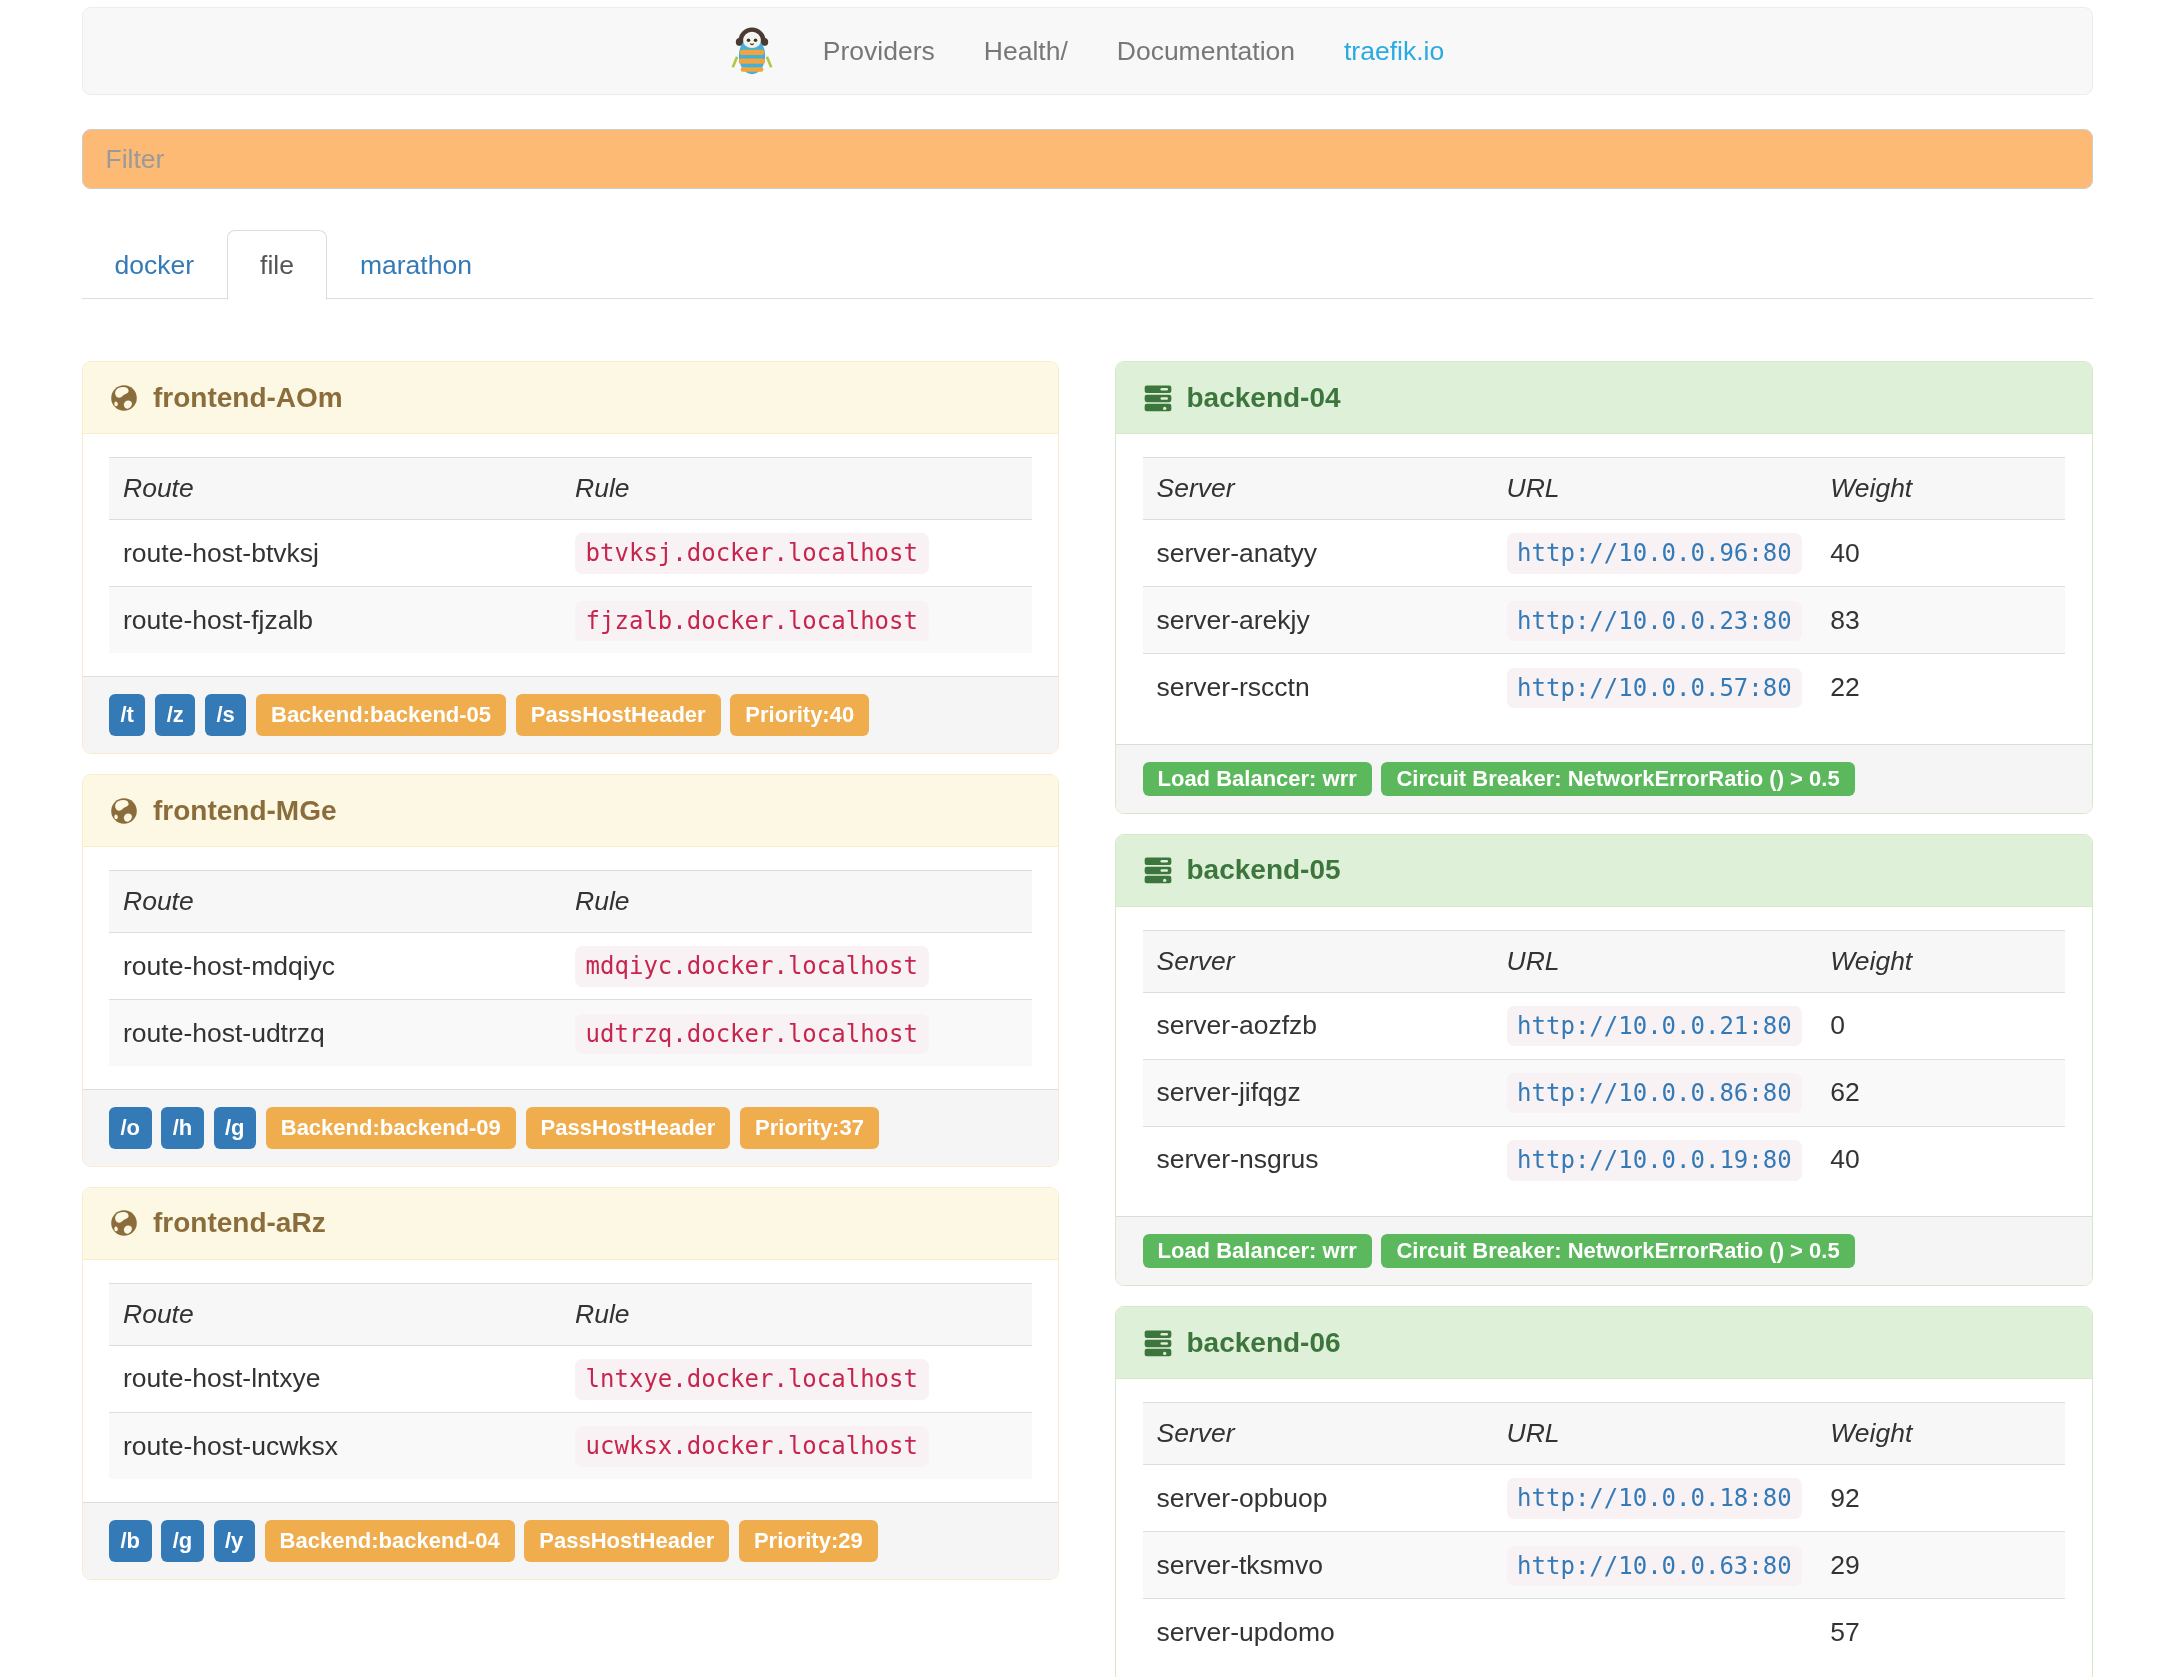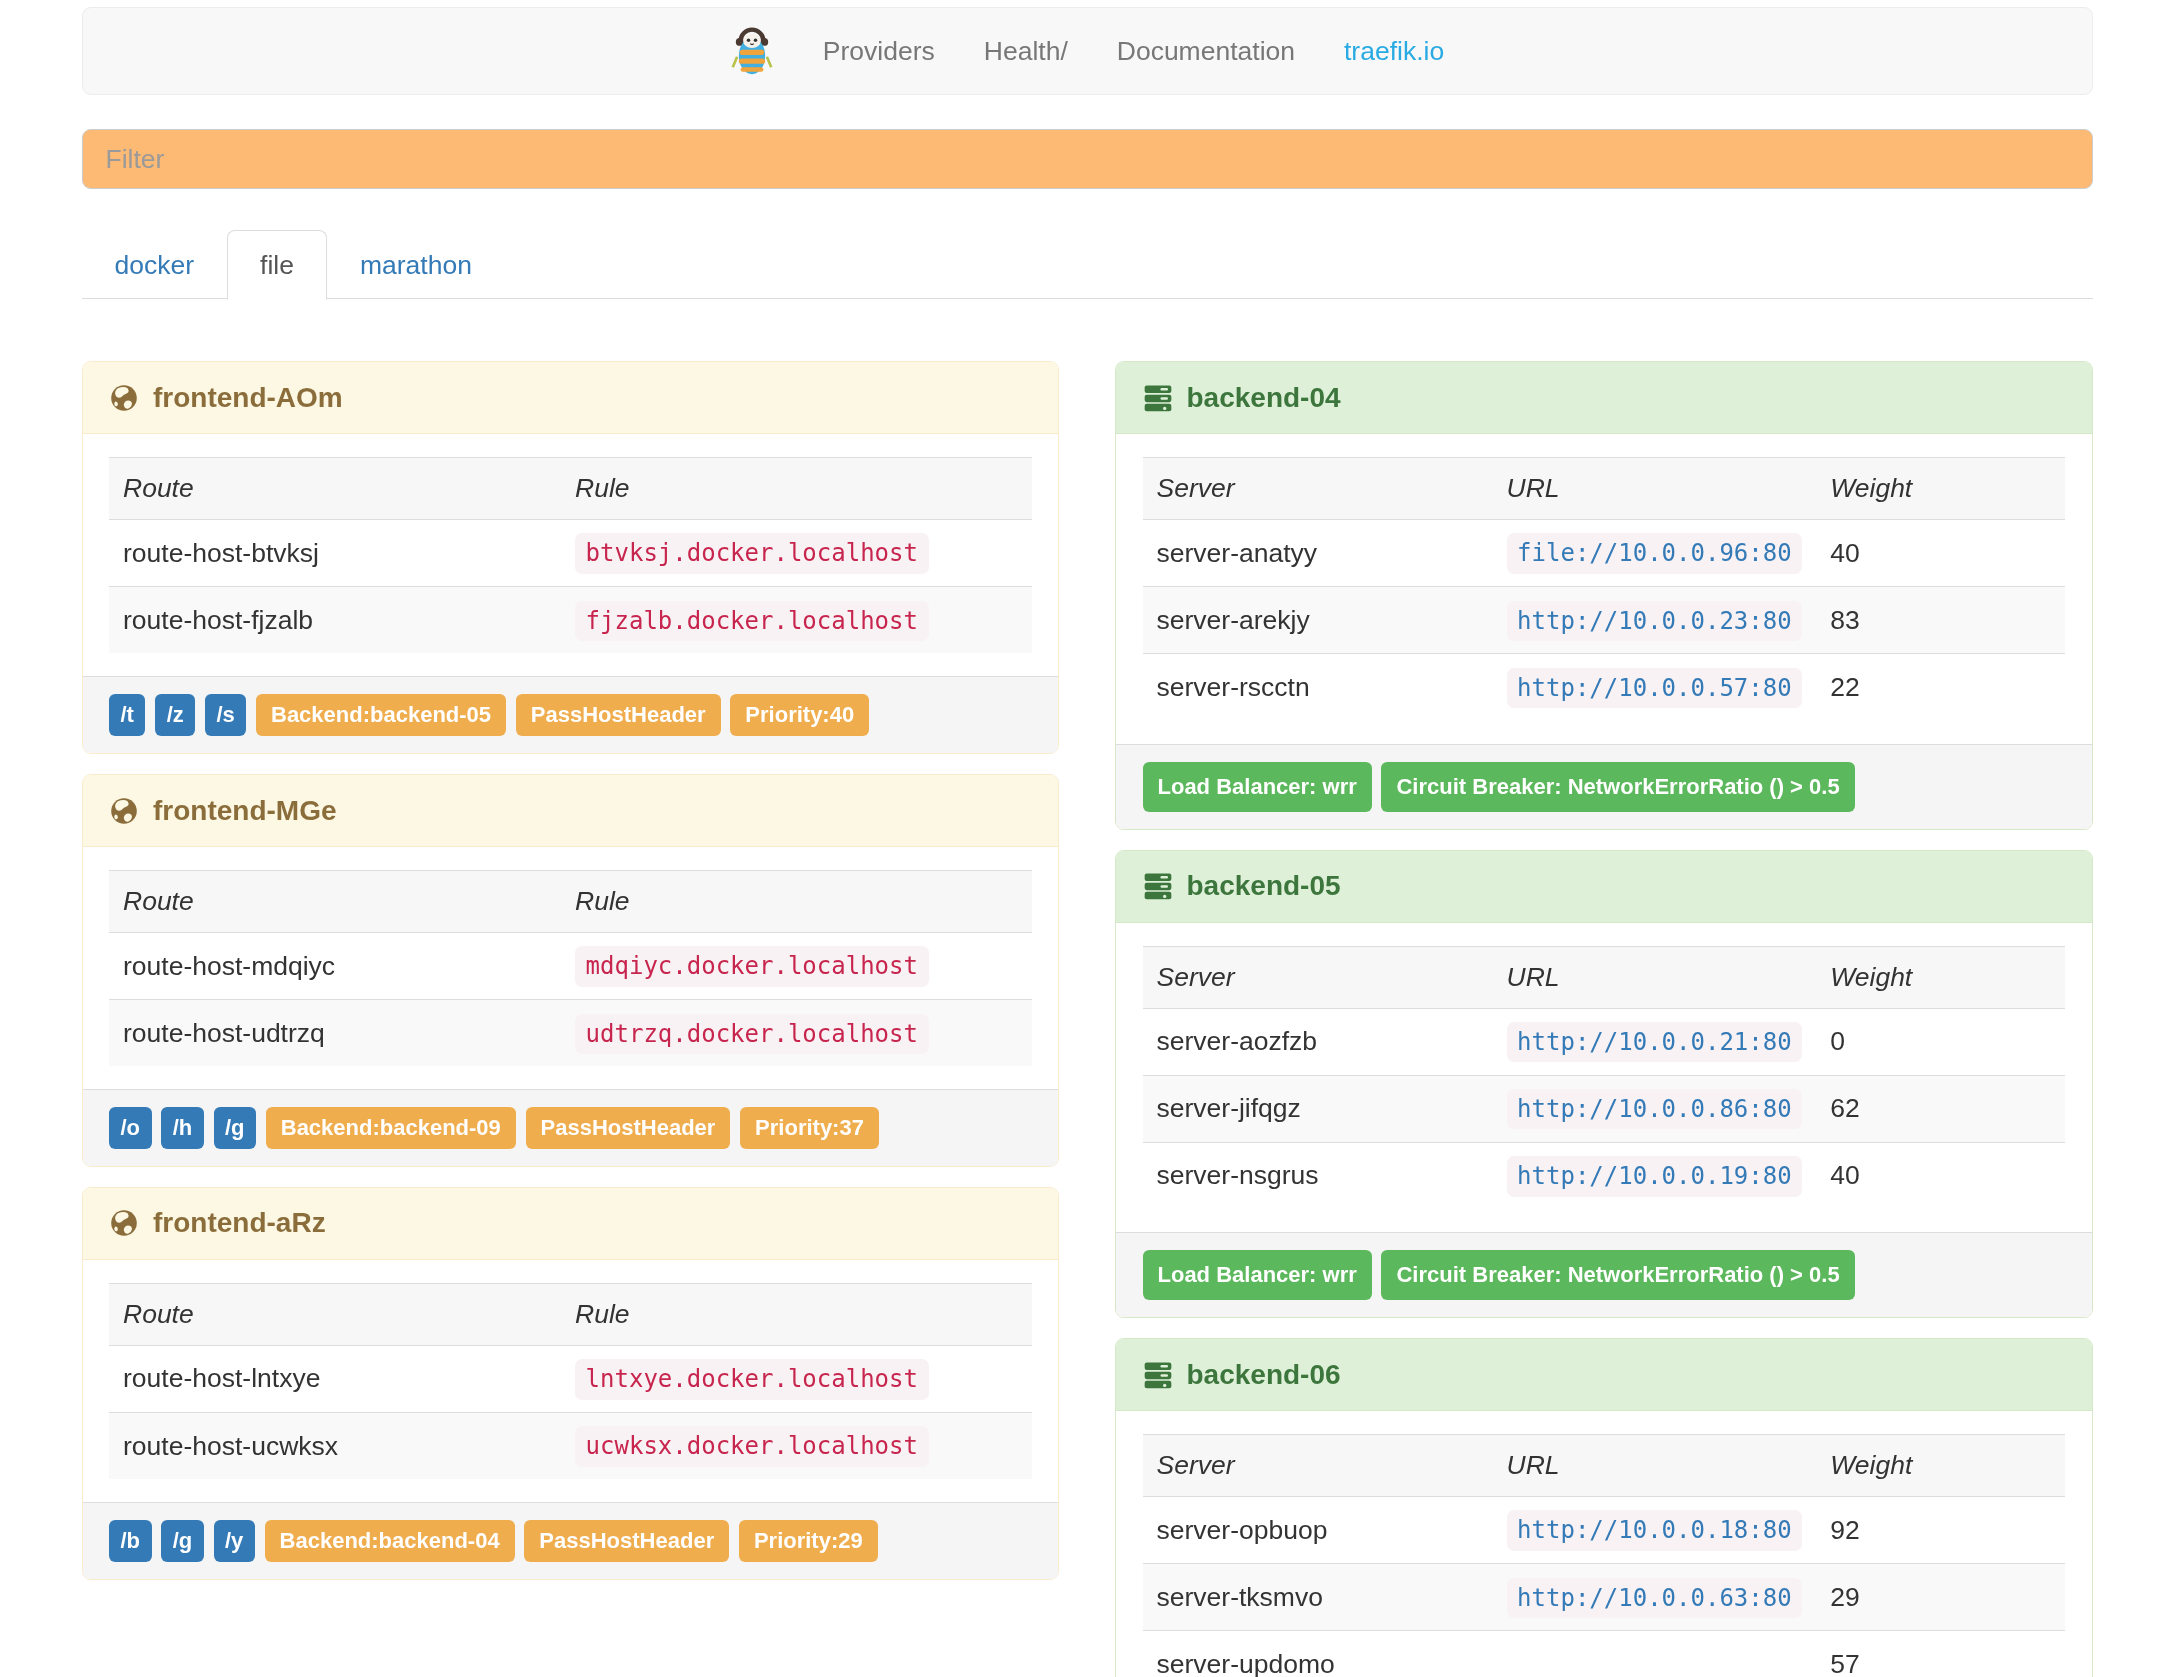--- a/index.html
+++ b/index.html
@@ -127,21 +127,21 @@
   }
   .badge-label {
     display: inline-block;
     color: #fff; font-weight: bold; font-size: 22px;
     border-radius: 6.2px;
     padding: 8.8px 11.5px;
     line-height: 1.1;
   }
   .badge-label.primary { background: #337ab7; }
   .badge-label.warn    { background: #f0ad4e; padding: 8.8px 15px; }
-  .badge-label.ok      { background: #5cb85c; padding: 13px 15px; }
+  .badge-label.ok      { background: #5cb85c; padding: 5px 15px; }
 
   .hicon { width: 30px; height: 30px; flex: 0 0 auto; }
 </style>
 </head>
 <body>
 
 <div class="page">
 
   <nav class="navbar">
     <div class="nav-group">
@@ -327,21 +327,21 @@
         <thead>
           <tr>
             <th class="c-server">Server</th>
             <th class="c-url">URL</th>
             <th class="c-weight">Weight</th>
           </tr>
         </thead>
         <tbody>
                 <tr>
     <td>server-anatyy</td>
-    <td><code class="url">file://10.0.0.96:80</code></td>
+    <td><code class="url">http://10.0.0.96:80</code></td>
     <td>40</td>
   </tr>
                 <tr>
     <td>server-arekjy</td>
     <td><code class="url">http://10.0.0.23:80</code></td>
     <td>83</td>
   </tr>
                 <tr>
     <td>server-rscctn</td>
     <td><code class="url">http://10.0.0.57:80</code></td>

